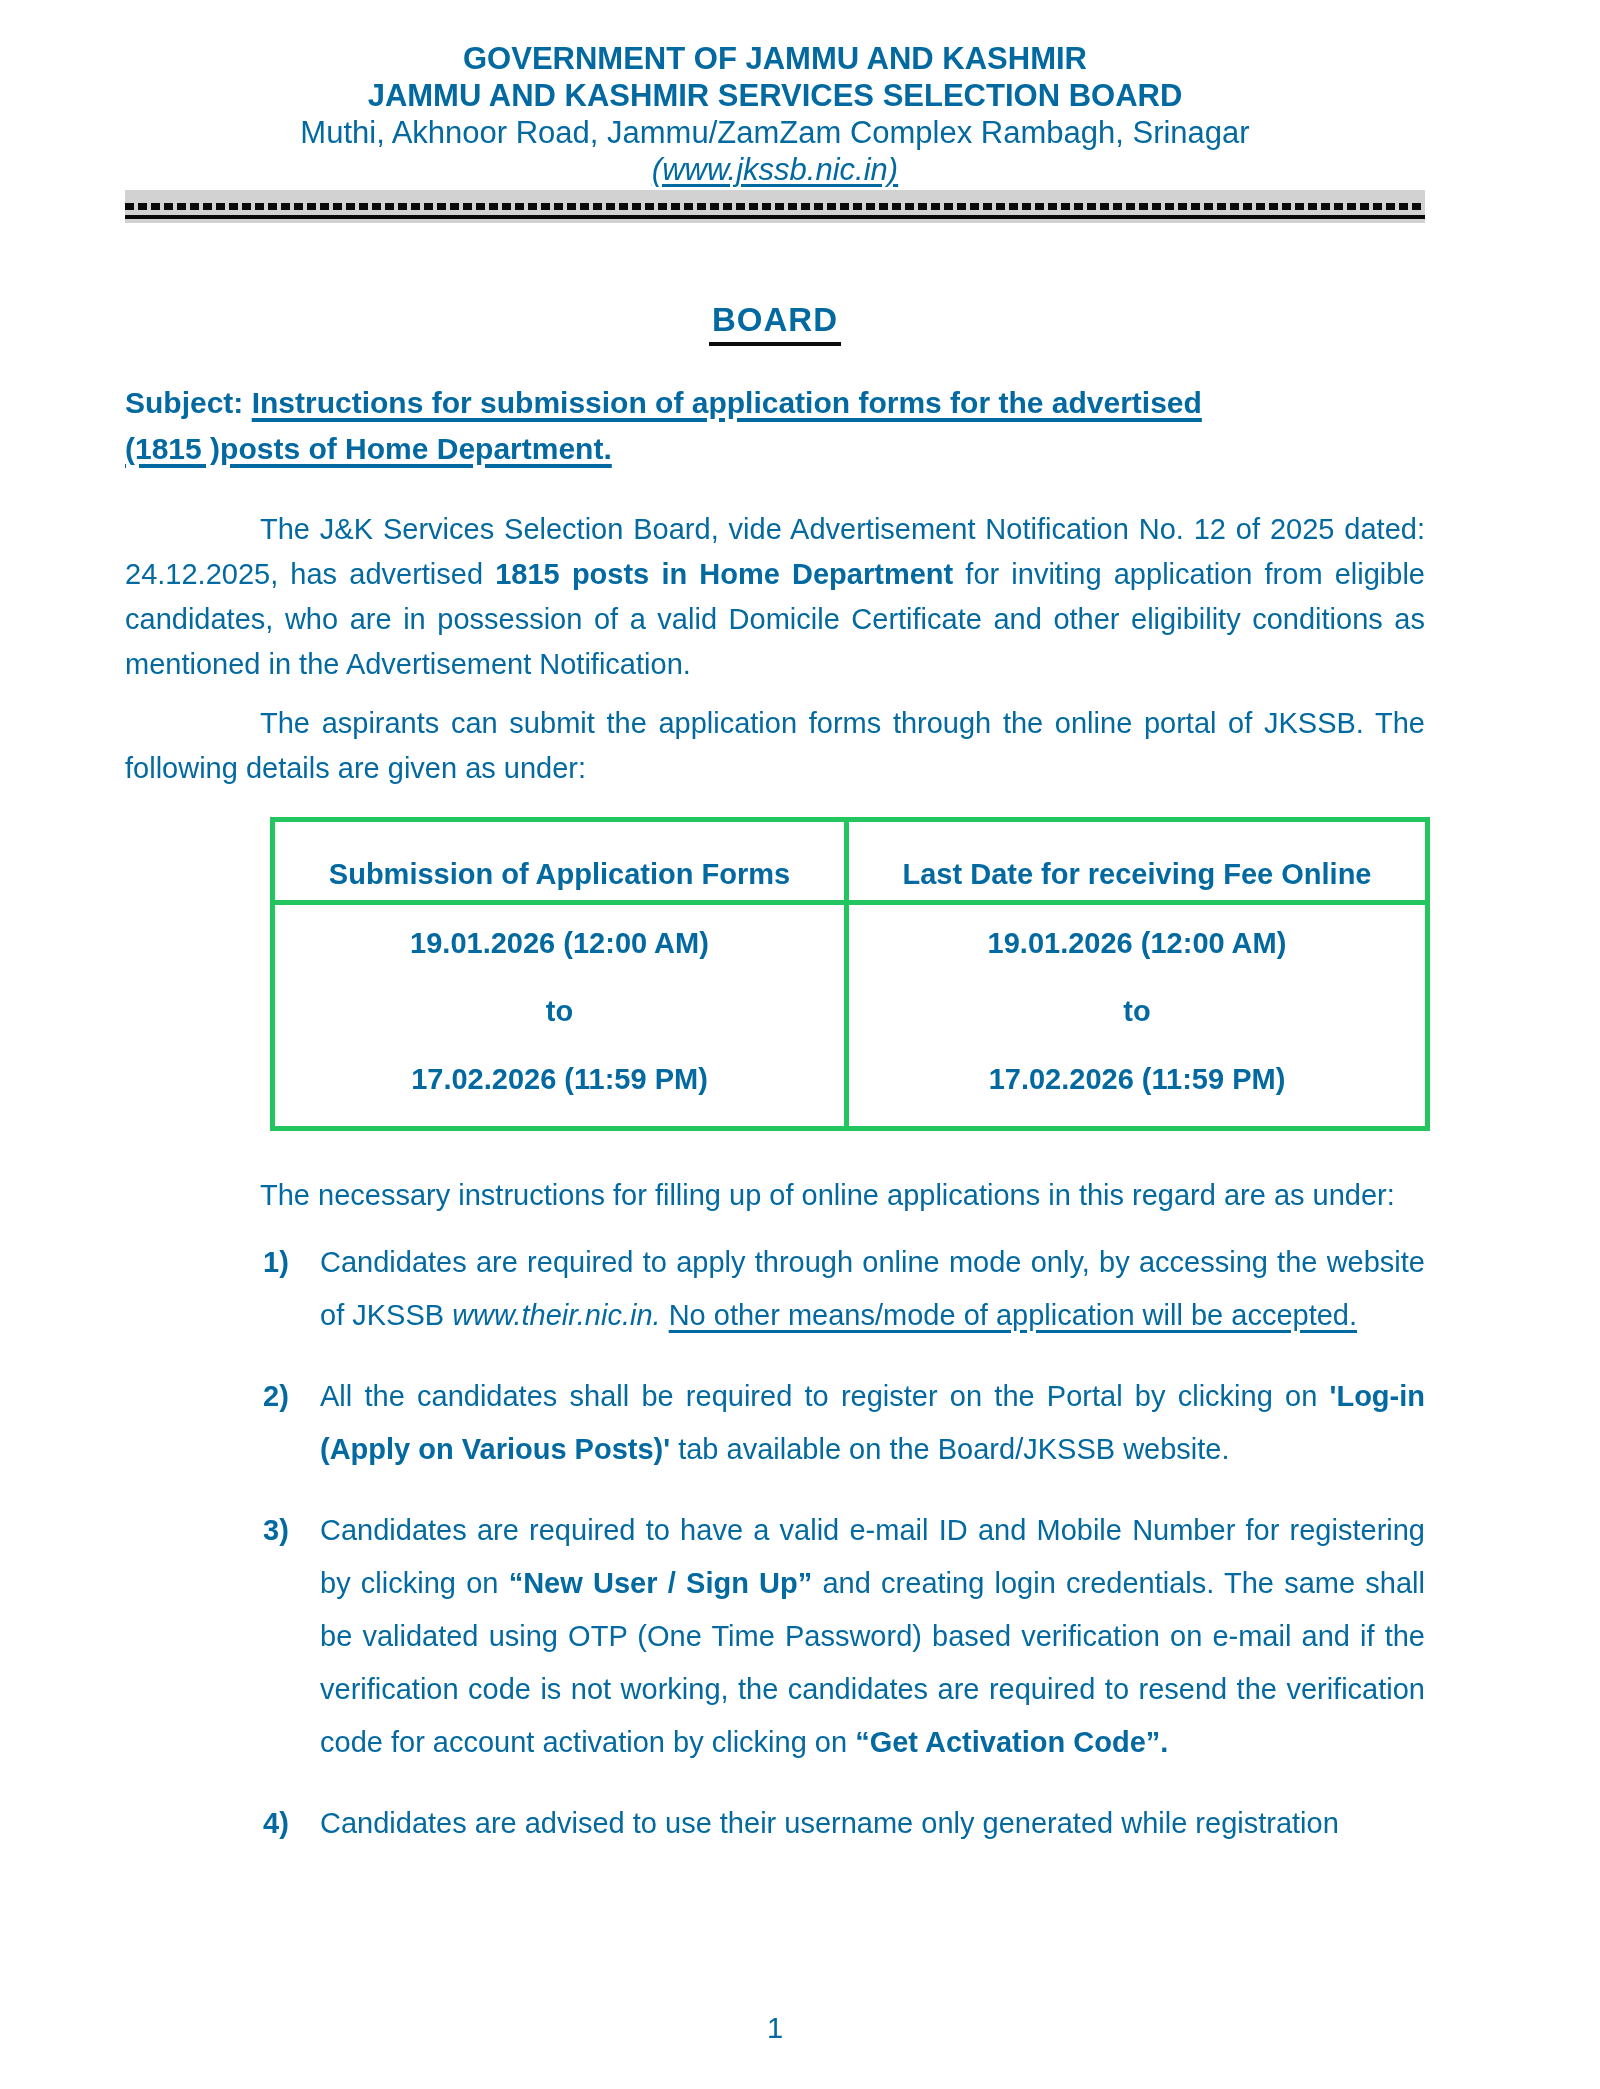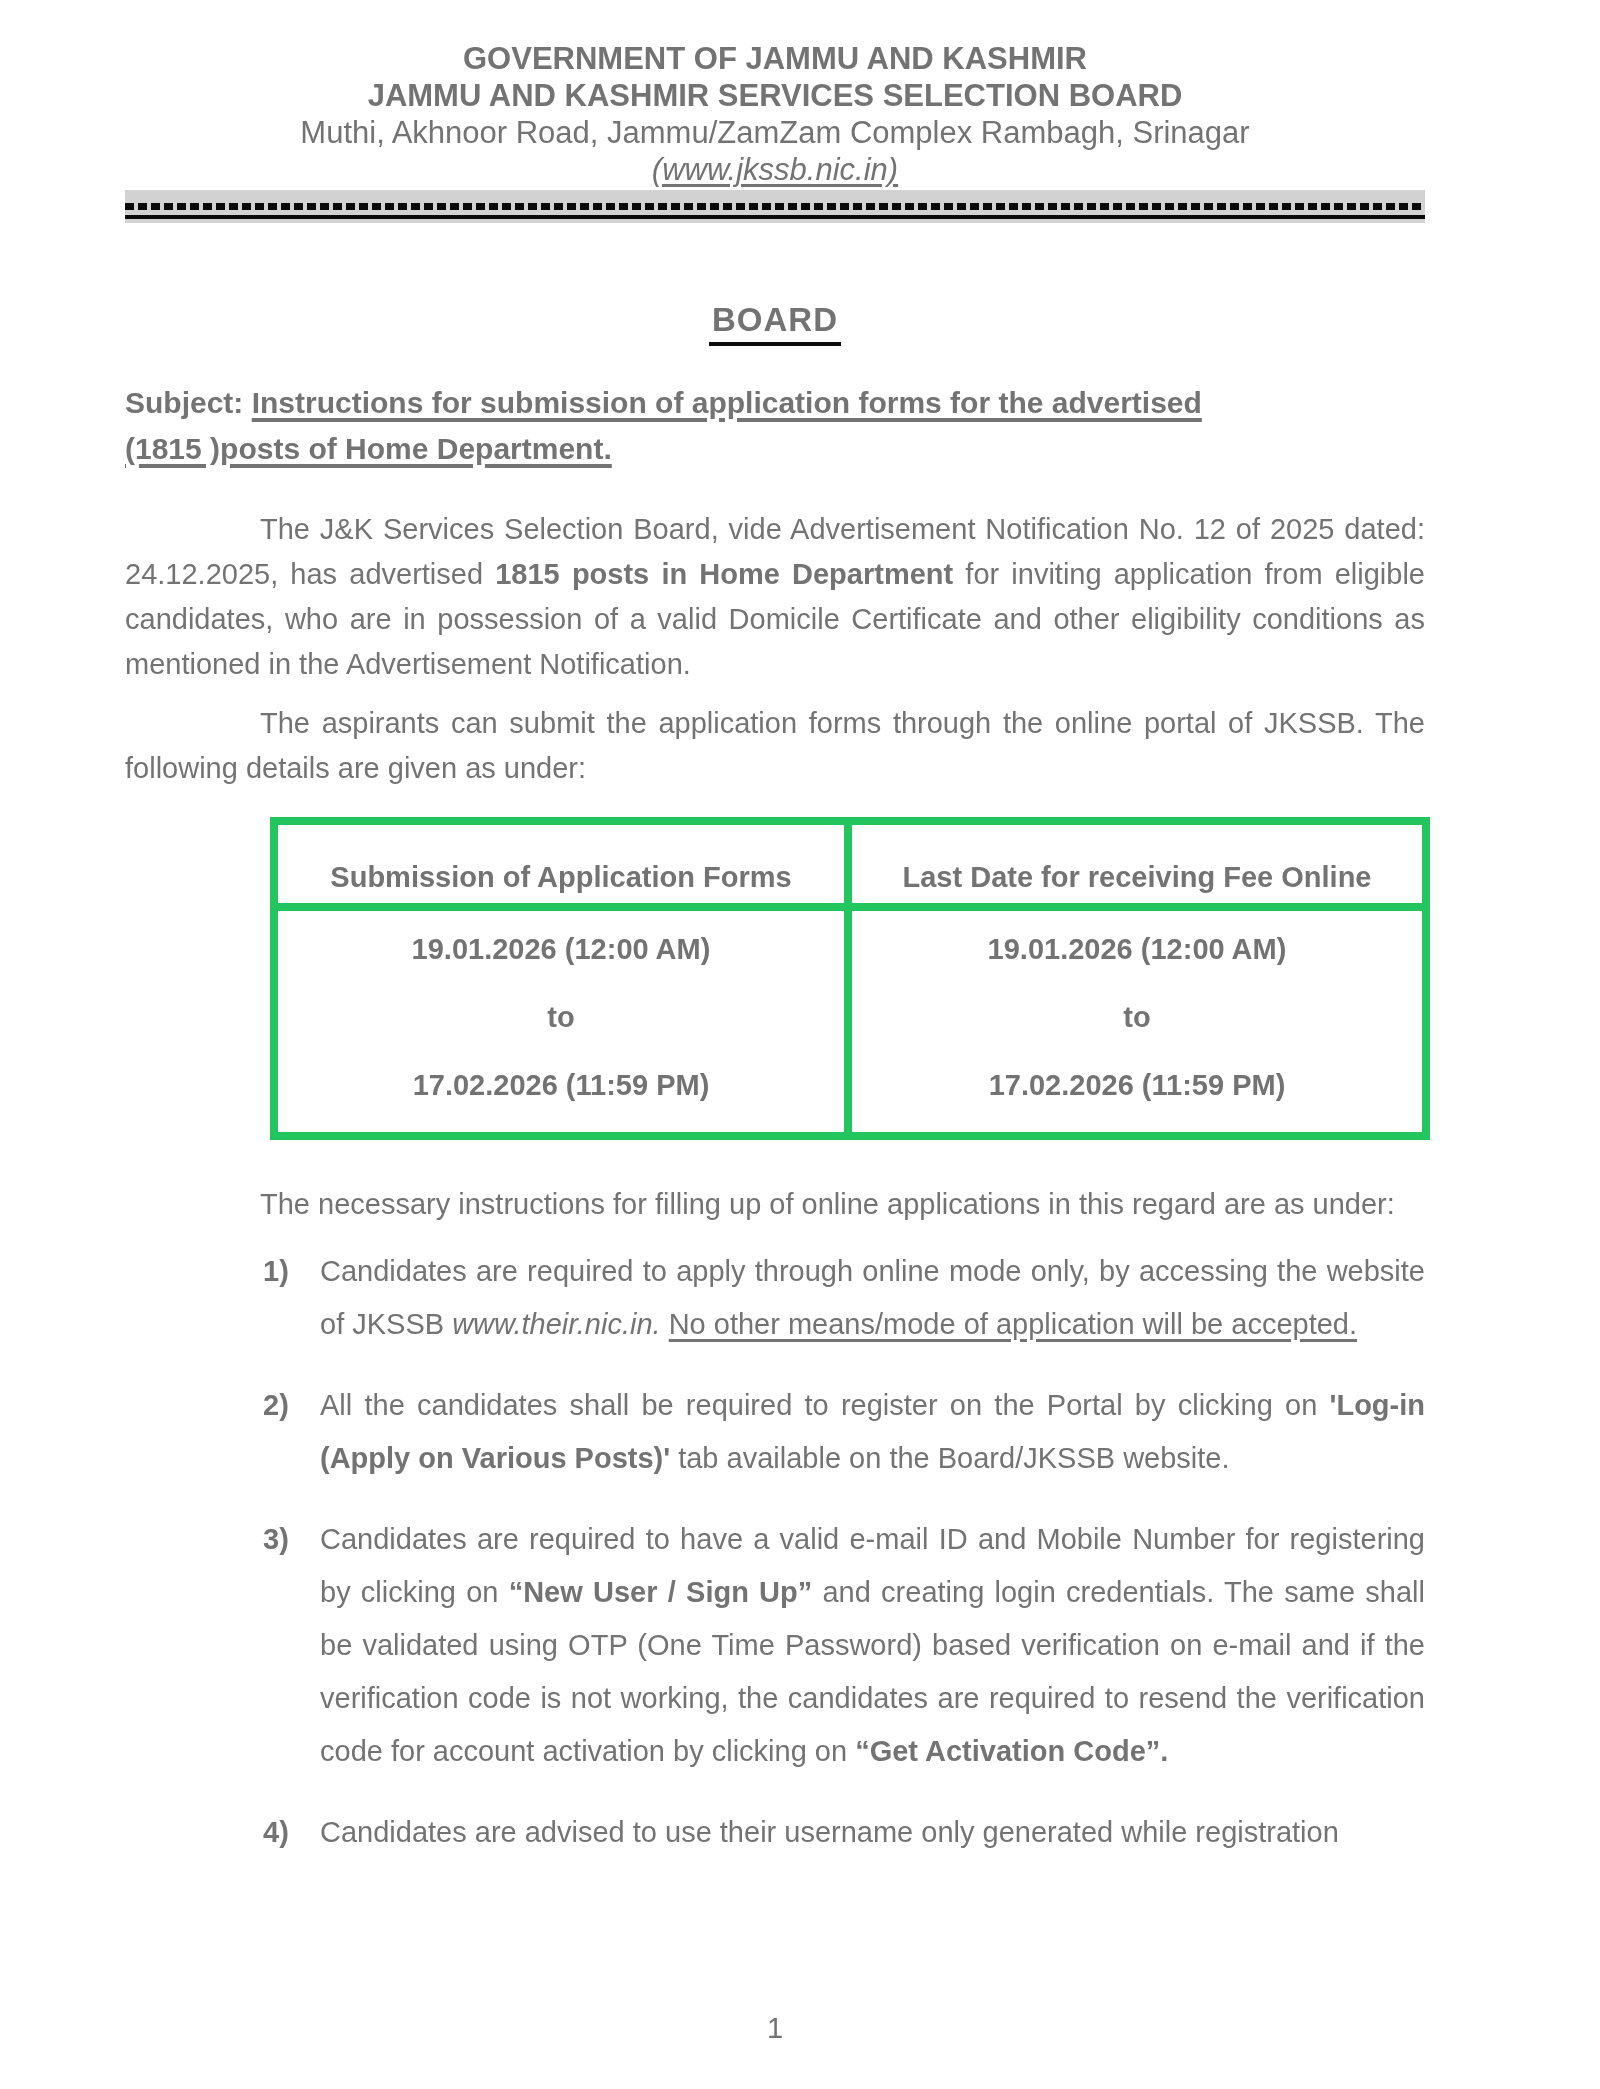--- a/index.html
+++ b/index.html
@@ -2,21 +2,21 @@
 <html><head>
 <meta charset="utf-8">
 <style>
   html,body { margin:0; padding:0; background:#888; }
   .page {
     position:relative;
     width:1600px; height:2089px;
     margin:0 auto;
     background:#ffffff;
     font-family:"Liberation Sans", sans-serif;
-    color:#737373;
+    color:#0369a1;
     overflow:hidden;
   }
   .content { position:absolute; left:125px; top:0; width:1300px; }
 
   
   .doc-header { padding-top:40px; text-align:center; }
   .h-bold   { font-size:31px; font-weight:bold; line-height:37px; }
   .h-plain  { font-size:31px; line-height:37px; }
   .h-site   { font-size:31px; font-style:italic; line-height:37px; }
   .h-site .site-inner { text-decoration:underline; text-decoration-thickness:3px; text-underline-offset:4px; }
@@ -53,21 +53,21 @@
   .p3 { margin-top:42px; }
 
   
   .datetable {
     margin-top:26px; margin-left:145px;
     width:1160px;
     border-collapse:collapse;
     table-layout:fixed;
   }
   .datetable th, .datetable td {
-    border:8px solid #22c55e;
+    border:5px solid #22c55e;
     font-size:29px; font-weight:bold; text-align:center;
     vertical-align:top;
   }
   .datetable th { border-bottom:3px solid #2a2a2a; padding:36px 10px 9px 10px; }
   .datetable td { padding:22px 10px 30px 10px; }
   .datetable col.c1 { width:574px; }
   .cell-line + .cell-line { margin-top:35px; }
 
   
   .instructions { margin-top:18px; }

